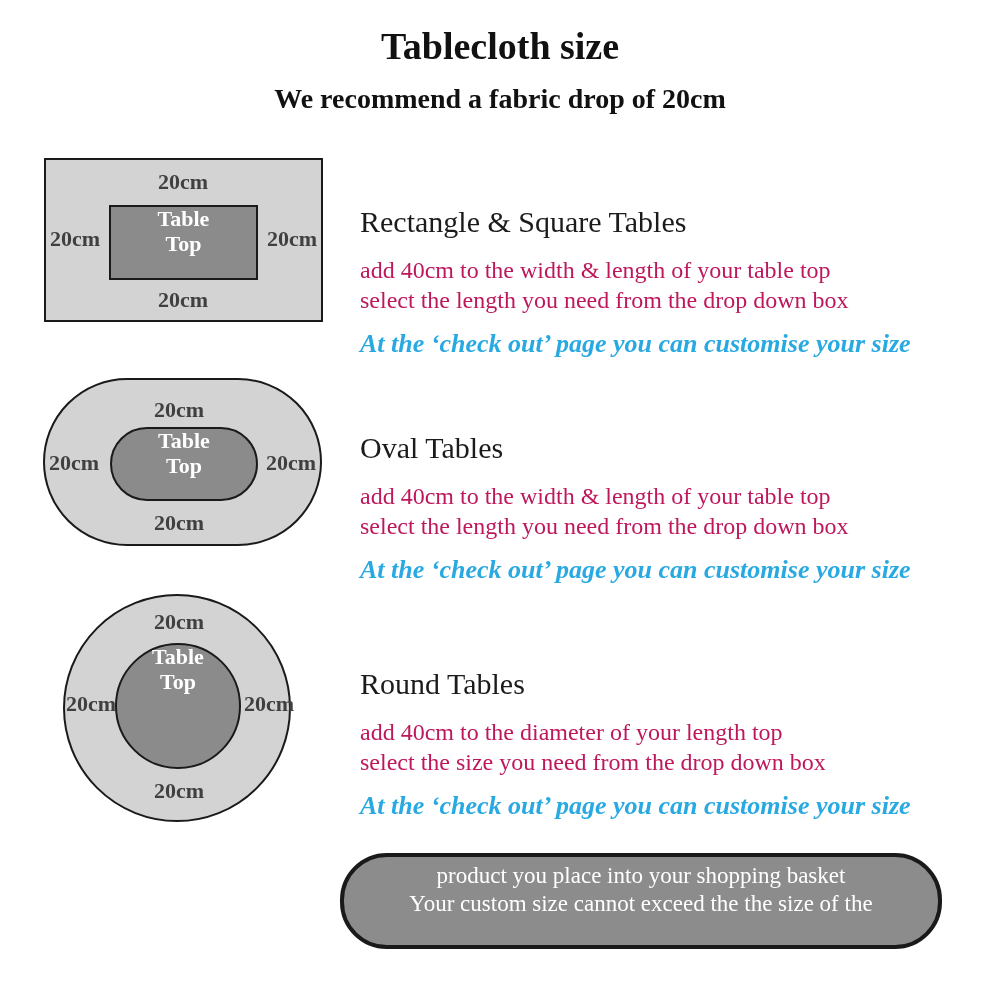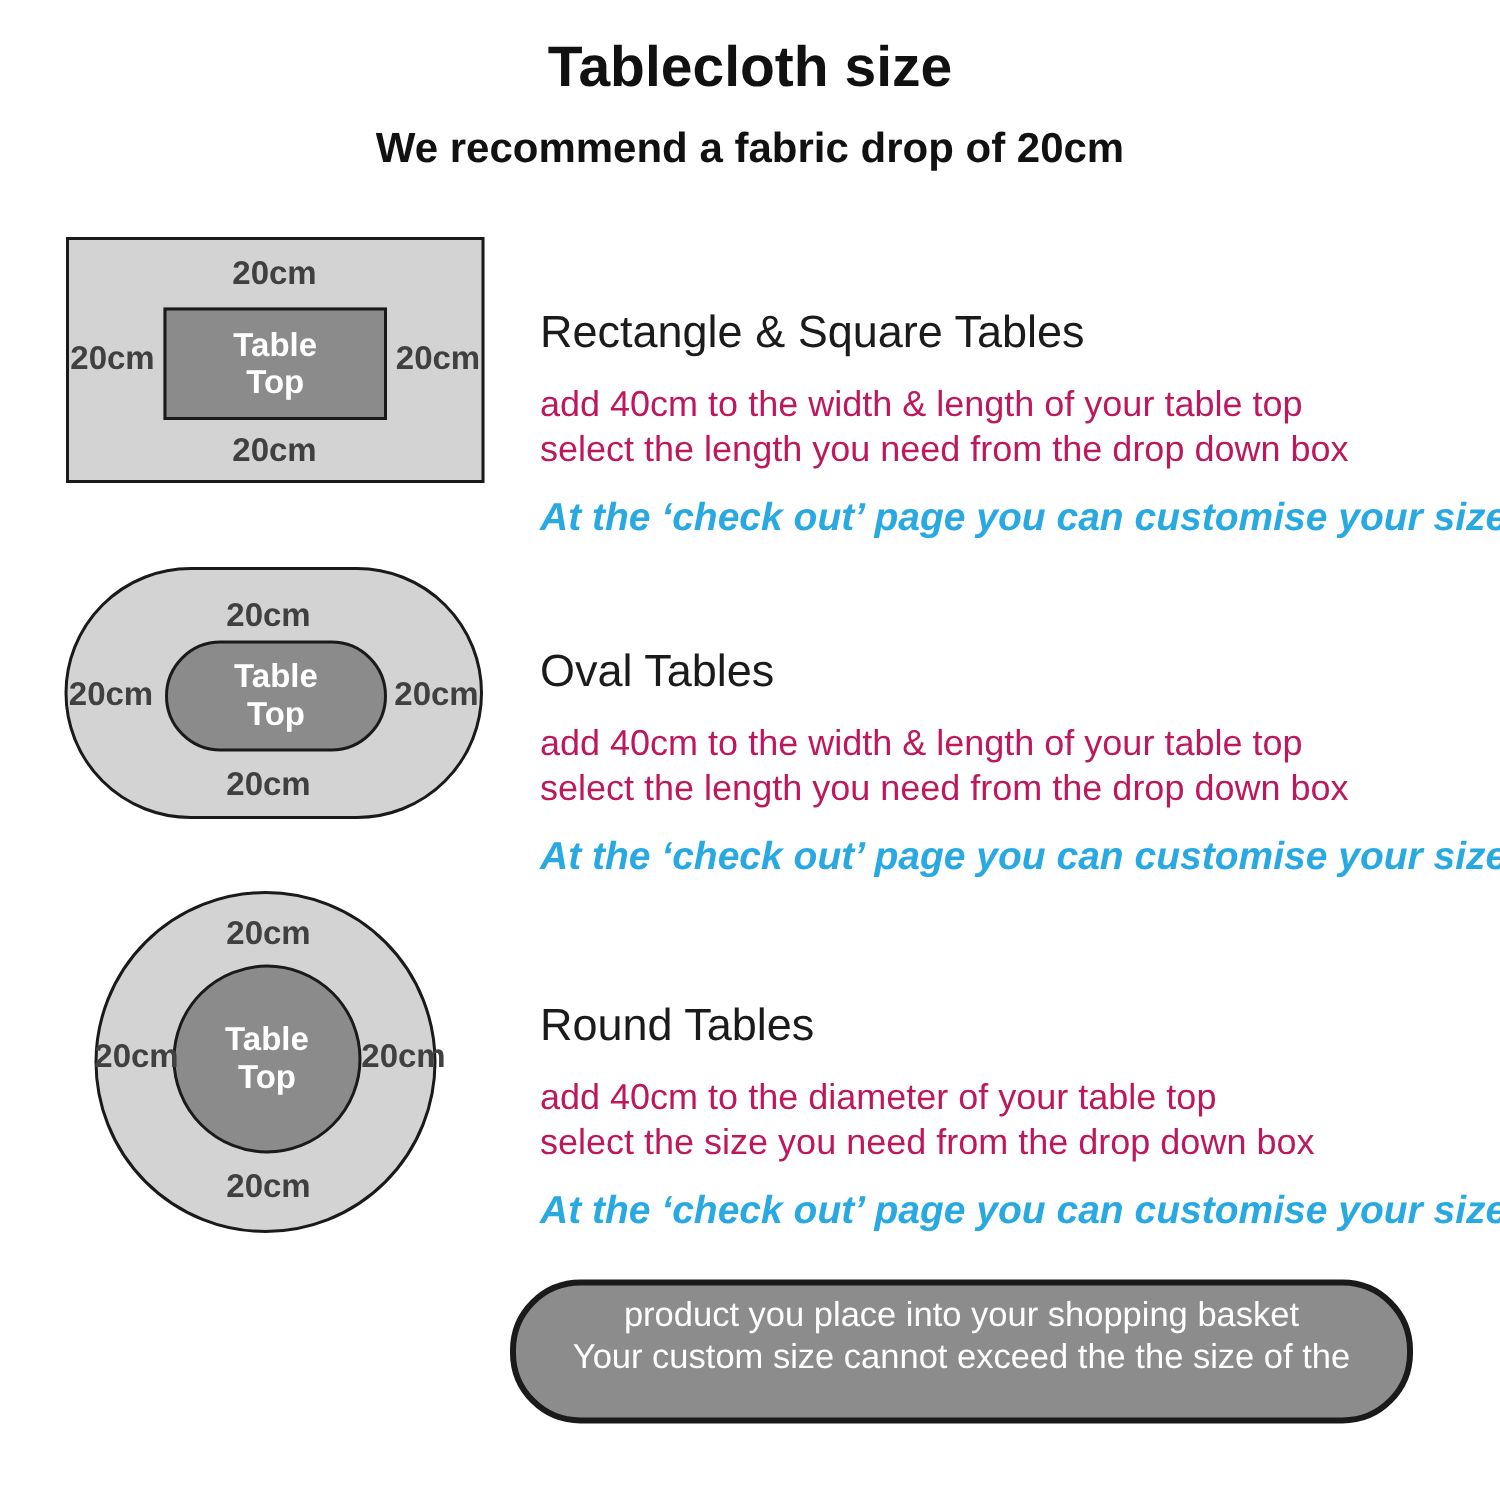--- a/index.html
+++ b/index.html
@@ -1,15 +1,15 @@
 <!DOCTYPE html>
 <html style="--cloth-gray: #d3d3d3; --table-gray: #8b8b8b; --note-box-gray: #8c8c8c; --accent-blue: #29a9e1; --outline-black: #1a1a1a;"><head>
 <meta charset="utf-8">
 <style>
-  * { margin: 0; padding: 0; box-sizing: border-box; }
+  * { margin: 0; padding: 0; box-sizing: border-box; font-family: Liberation Serif, serif; }
   html, body { background: #ffffff; }
   .page {
     position: relative;
     width: 1000px;
     height: 1000px;
     background: #ffffff;
     font-family: "Liberation Sans", "DejaVu Sans", sans-serif;
     color: #111111;
     overflow: hidden;
   }
@@ -34,21 +34,21 @@
   .cloth {
     position: absolute;
     background: var(--cloth-gray, #d3d3d3);
     border: 2px solid var(--outline-black, #1a1a1a);
     width: 100%; height: 100%;
   }
   .tabletop {
     position: absolute;
     background: var(--table-gray, #8b8b8b);
     border: 2px solid var(--outline-black, #1a1a1a);
-    display: flex; align-items: center; justify-content: center;
+    display: flex; align-items: flex-start; justify-content: center;
   }
   .tabletop-label {
     color: #ffffff;
     font-weight: bold;
     font-size: 22px;
     line-height: 1.12;
     text-align: center;
     white-space: pre-line;
   }
   .dim {
@@ -184,21 +184,21 @@
 
   <section class="info s2">
     <h3>Oval Tables</h3>
     <p class="instr">add 40cm to the width &amp; length of your table top</p>
     <p class="instr">select the length you need from the drop down box</p>
     <p class="note">At the ‘check out’ page you can customise your size</p>
   </section>
 
   <section class="info s3">
     <h3>Round Tables</h3>
-    <p class="instr">add 40cm to the diameter of your table top</p>
+    <p class="instr">add 40cm to the diameter of your length top</p>
     <p class="instr">select the size you need from the drop down box</p>
     <p class="note">At the ‘check out’ page you can customise your size</p>
   </section>
 
   <div class="footer-box">
     <div class="fb-line">product you place into your shopping basket</div>
     <div class="fb-line">Your custom size cannot exceed the the size of the</div>
   </div>
 
 </div>

